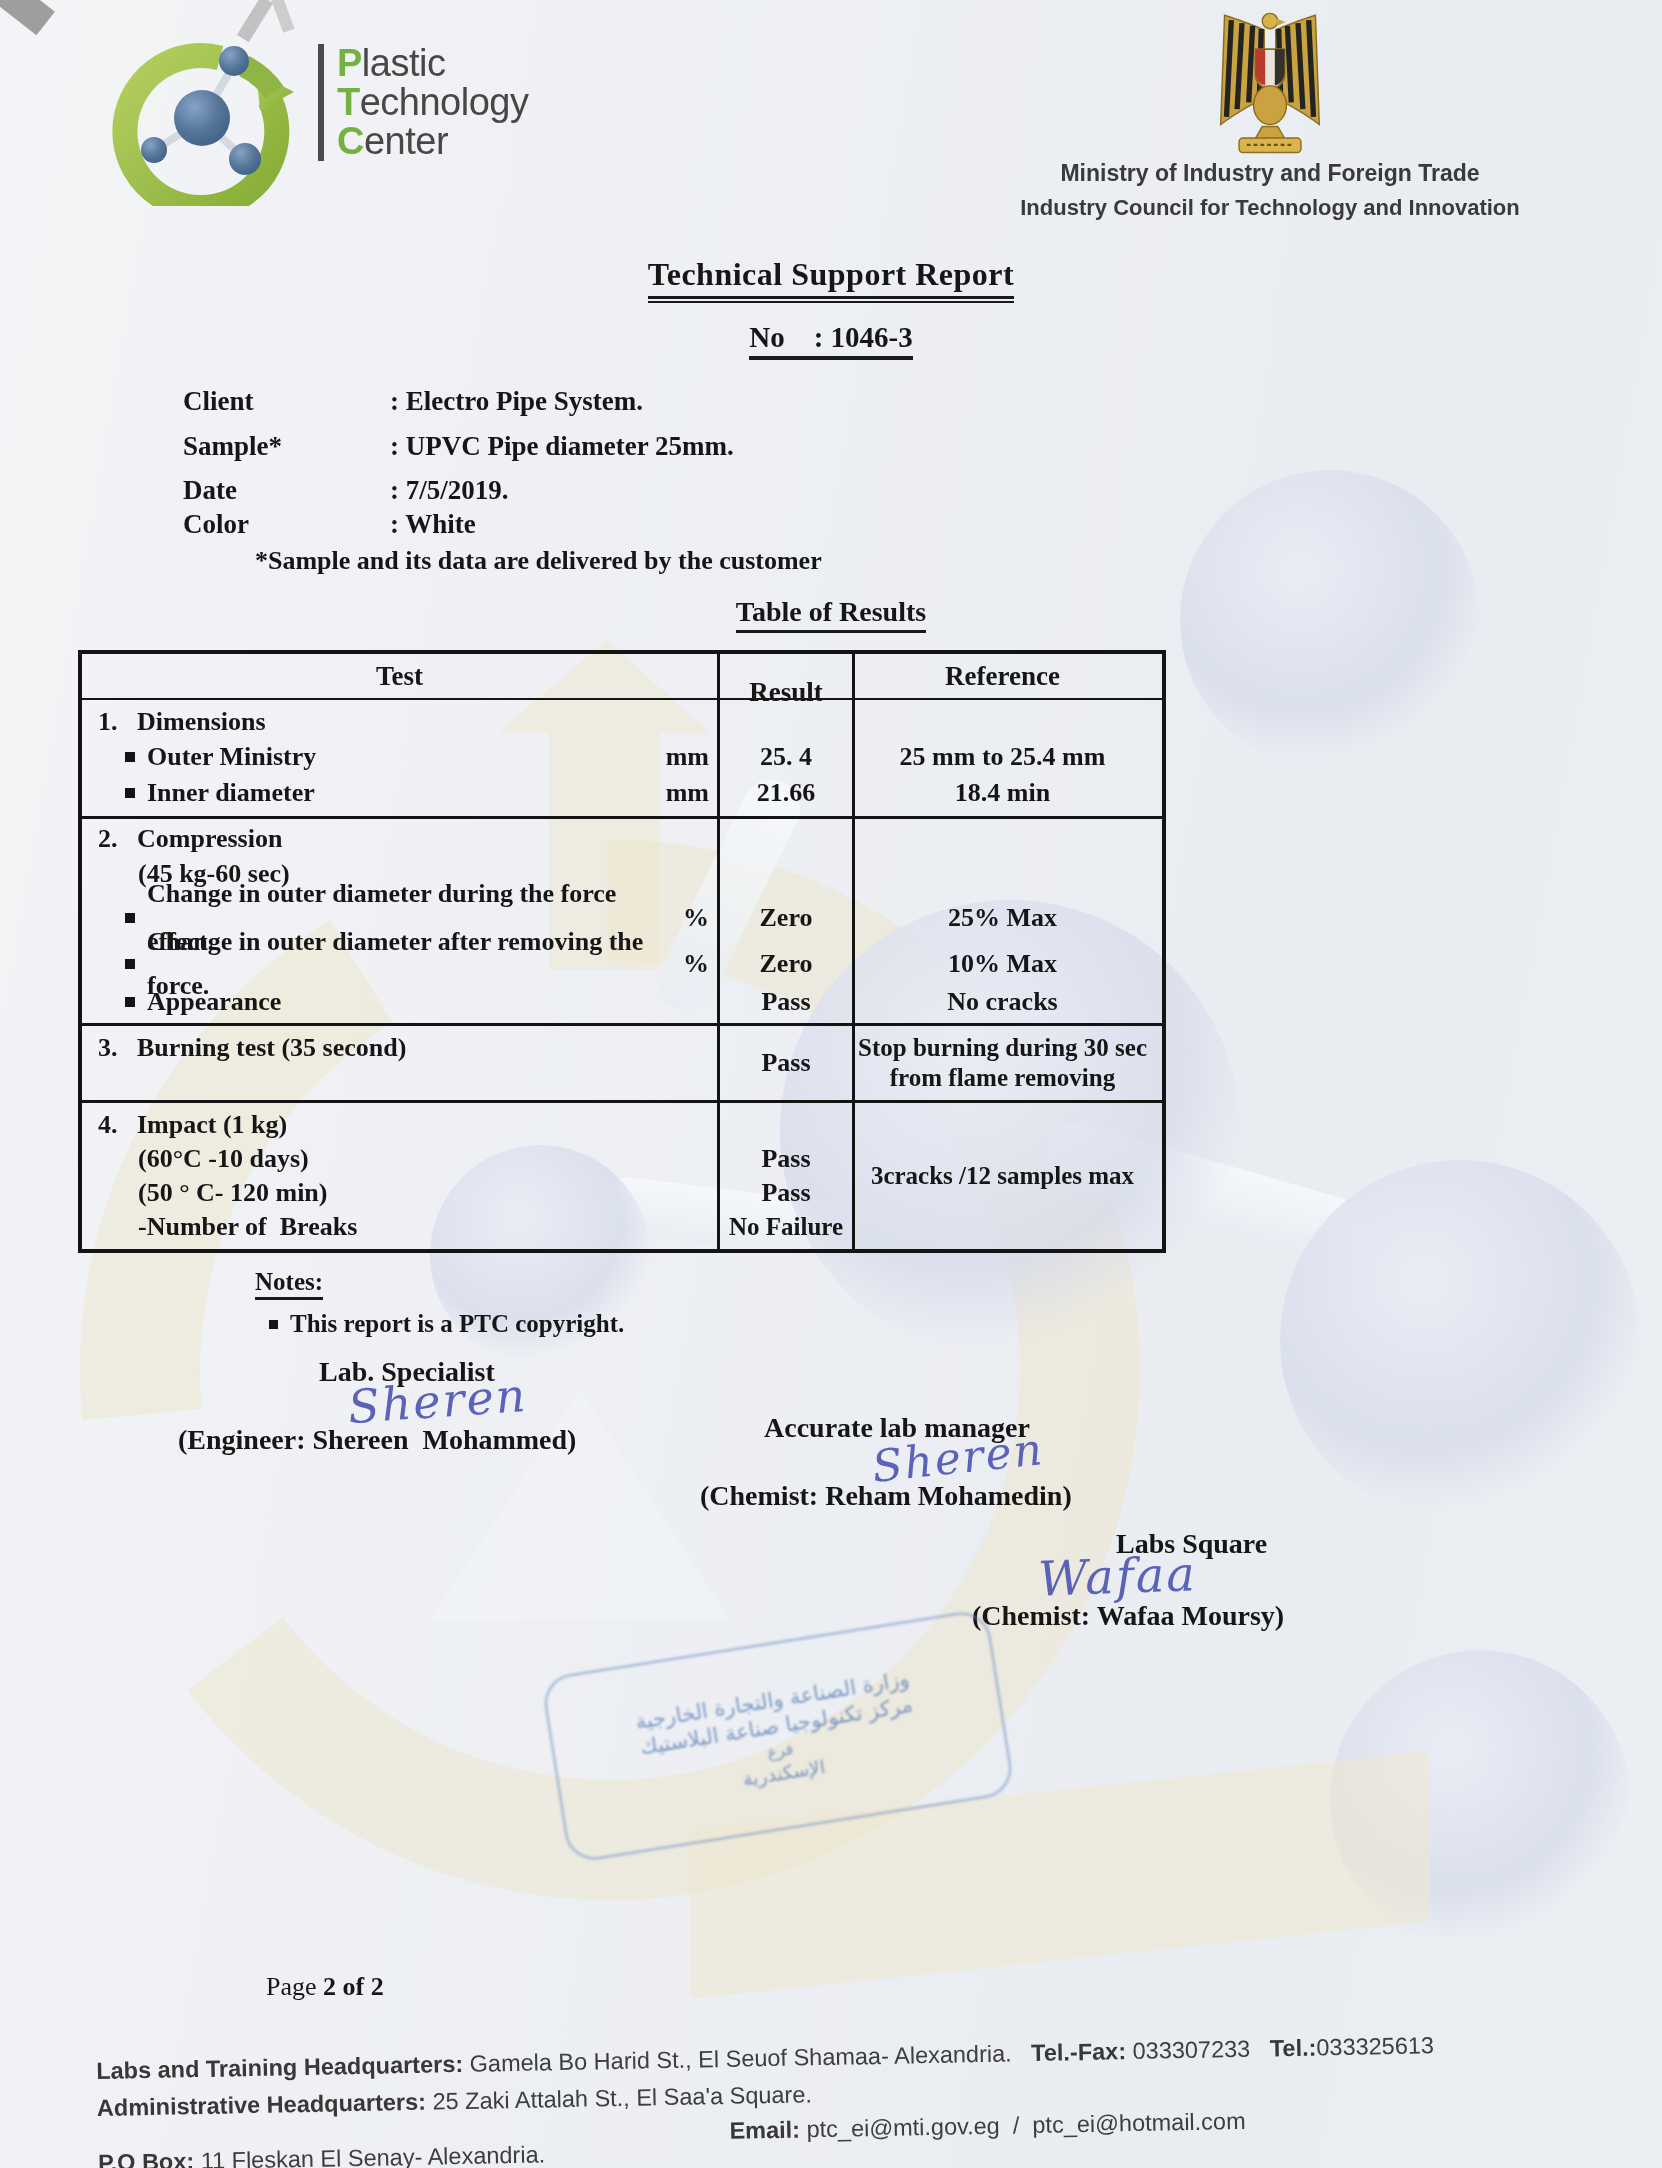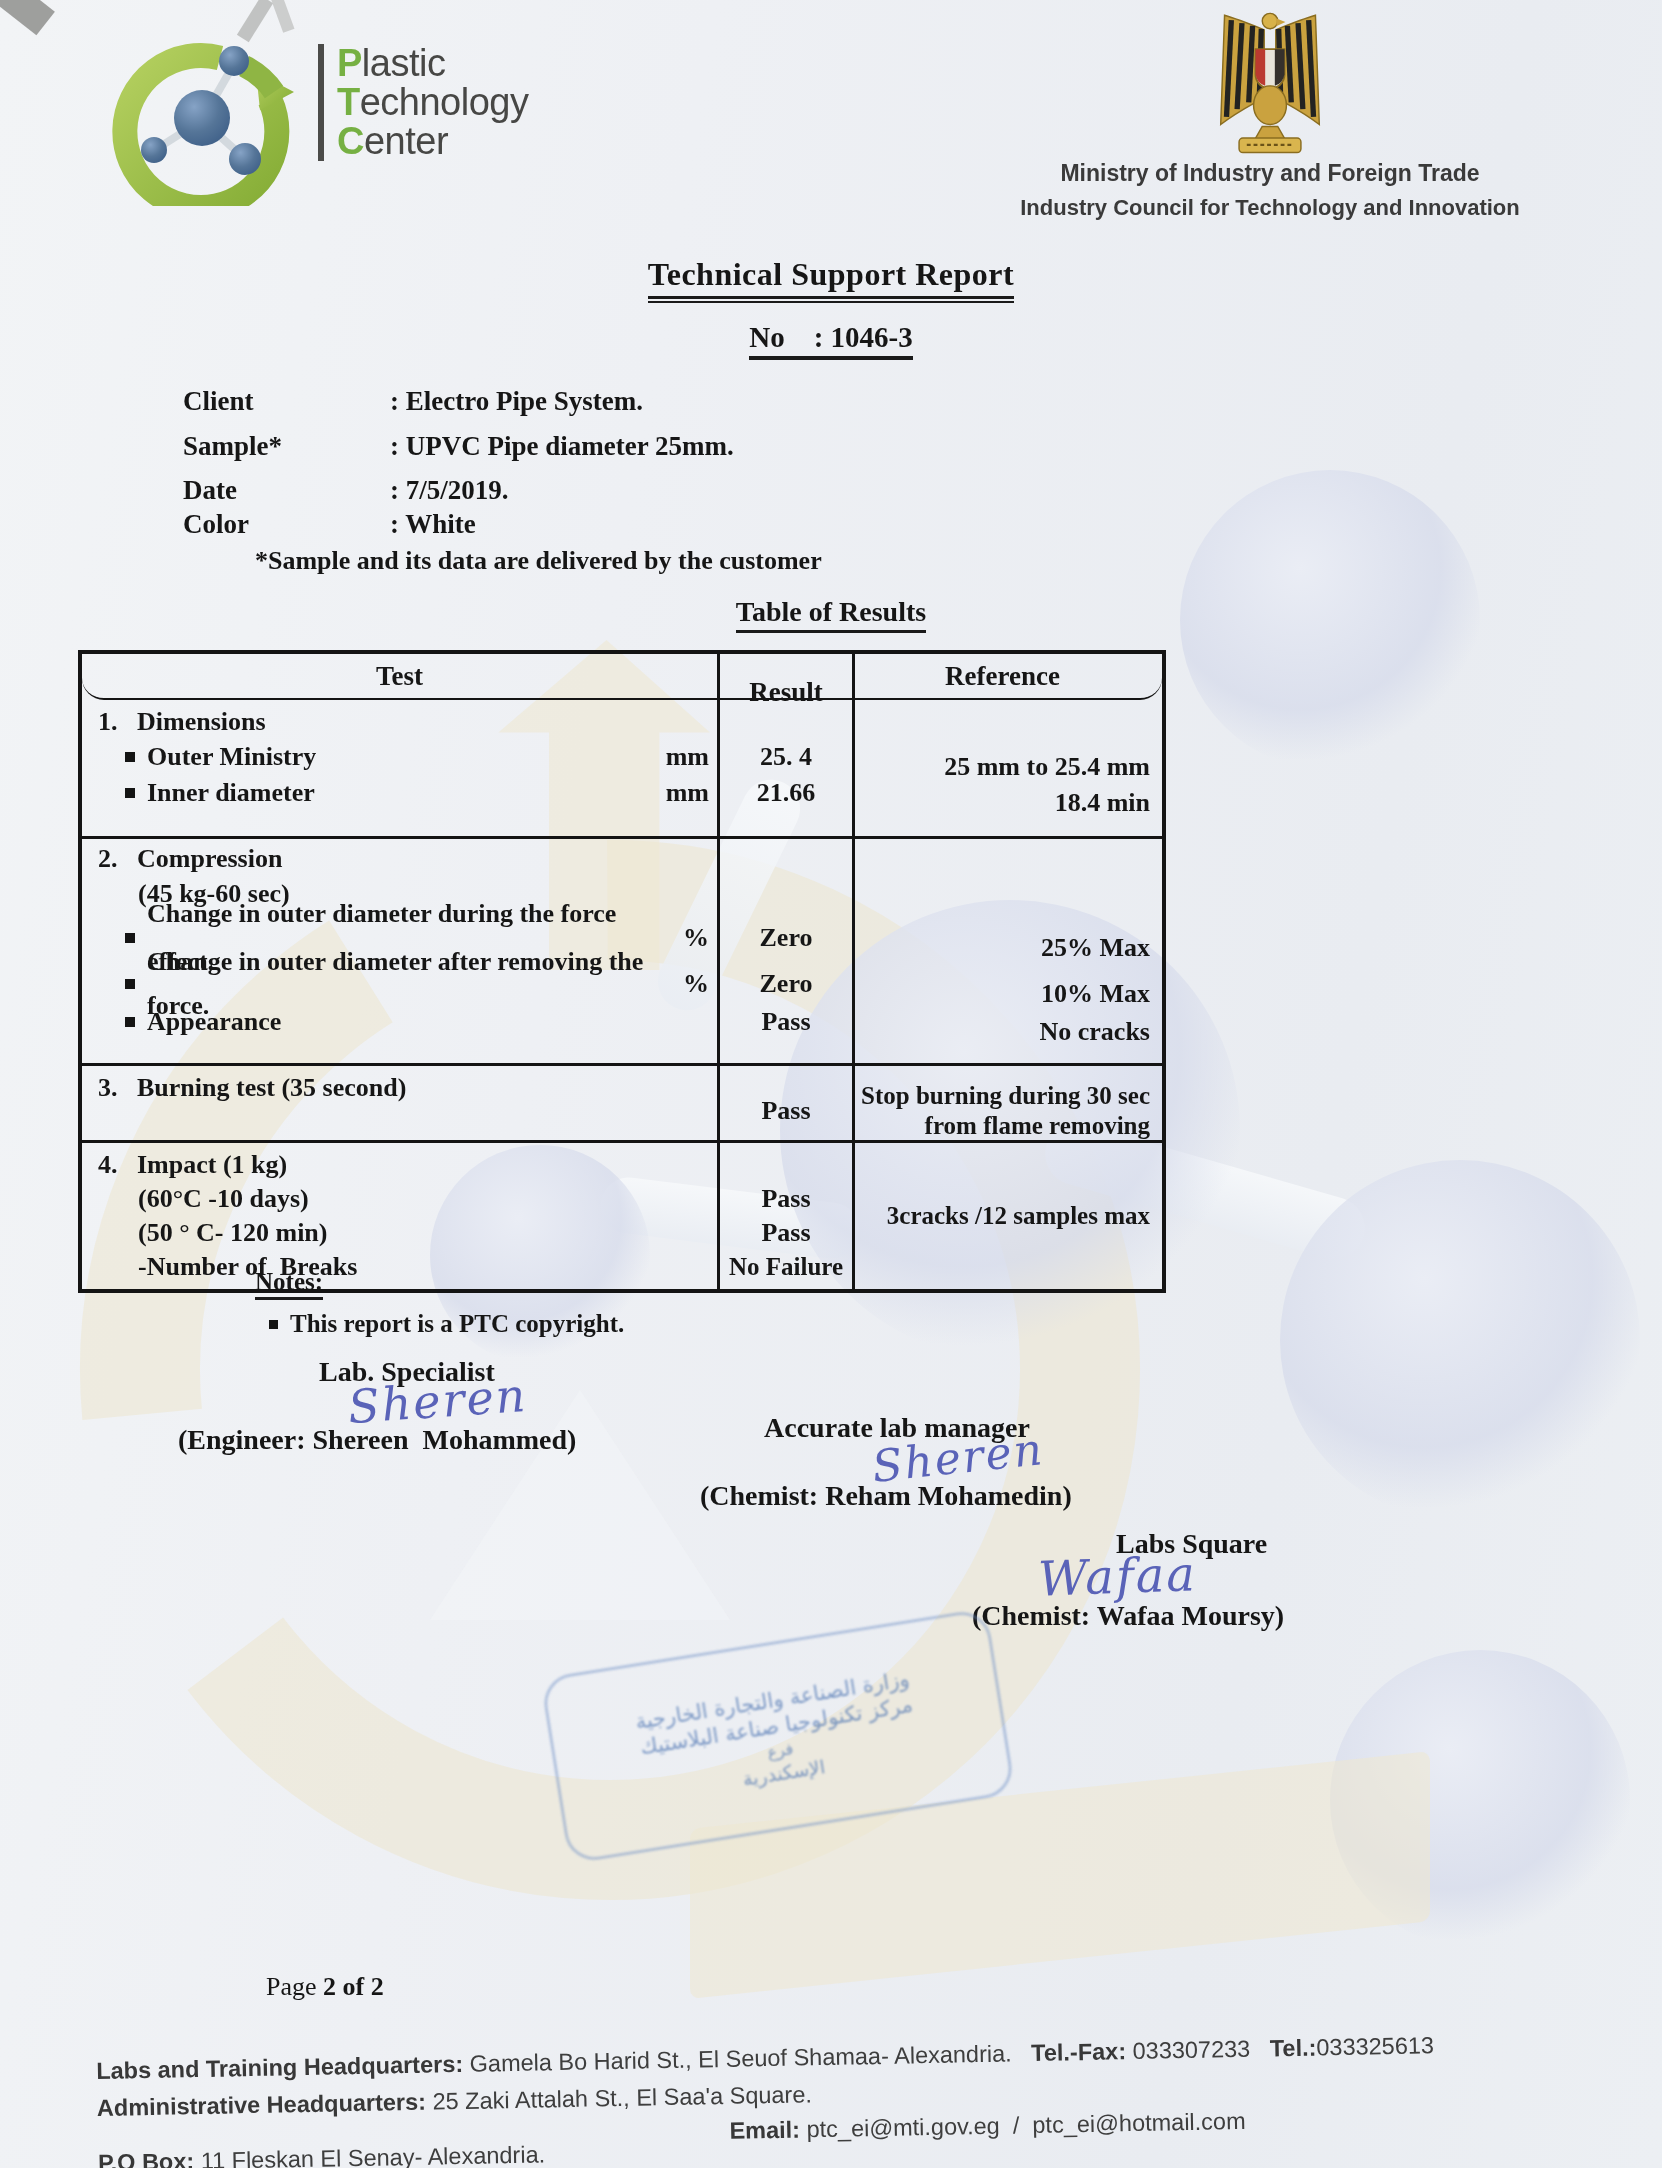--- a/index.html
+++ b/index.html
@@ -39,25 +39,25 @@
   .info{position:absolute;left:183px;top:386px;width:900px;font-weight:bold;font-size:27px;}
   .info-row{position:absolute;left:0;display:flex;}
   .info-label{width:207px;}
   .info-foot{position:absolute;left:72px;top:160px;font-size:26px;font-weight:bold;}
   
   .tbl-caption{position:absolute;left:0;top:596px;width:1662px;text-align:center;}
   .tbl-caption span{display:inline-block;font-size:28px;font-weight:bold;border-bottom:3px solid #1a1a1a;padding-bottom:2px;}
   .rt{position:absolute;left:78px;top:650px;width:1080px;border:4px solid #141414;background:transparent;z-index:1;}
   .rt-row{display:grid;grid-template-columns:638px 135px 295px;border-top:3px solid #141414;}
   .rt-row.first{border-top:none;}
-  .rt-row.hdr{border-top:none;border-bottom:2px solid #141414;border-radius:22px;}
+  .rt-row.hdr{border-top:none;border-bottom:2px solid #141414;}
   .cell{box-sizing:border-box;}
   .c-test{border-right:3px solid #141414;padding:5px 0 5px 16px;}
   .c-result{border-right:3px solid #141414;text-align:center;padding:5px 4px;}
-  .c-ref{text-align:right;padding:15px 0;}
+  .c-ref{text-align:center;padding:5px 0;}
   .hcell{font-size:27px;font-weight:bold;text-align:center;height:44px;line-height:44px;}
   .ln{height:36px;line-height:36px;font-weight:bold;font-size:26px;white-space:pre;}
   .ln.h30{height:30px;line-height:30px;} .ln.h32{height:32px;line-height:32px;}
   .ln.h34{height:34px;line-height:34px;} .ln.h40{height:40px;line-height:40px;}
   .ln.h44{height:44px;line-height:44px;} .ln.h48{height:48px;line-height:48px;}
   .bl{display:flex;align-items:center;padding-left:27px;white-space:normal;}
   .sq{width:10px;height:10px;background:#141414;margin-right:12px;flex:0 0 auto;}
   .unit{margin-left:auto;padding-right:8px;font-weight:bold;}
   .ind{padding-left:40px;}
   .ref-sm{font-size:25px;}

